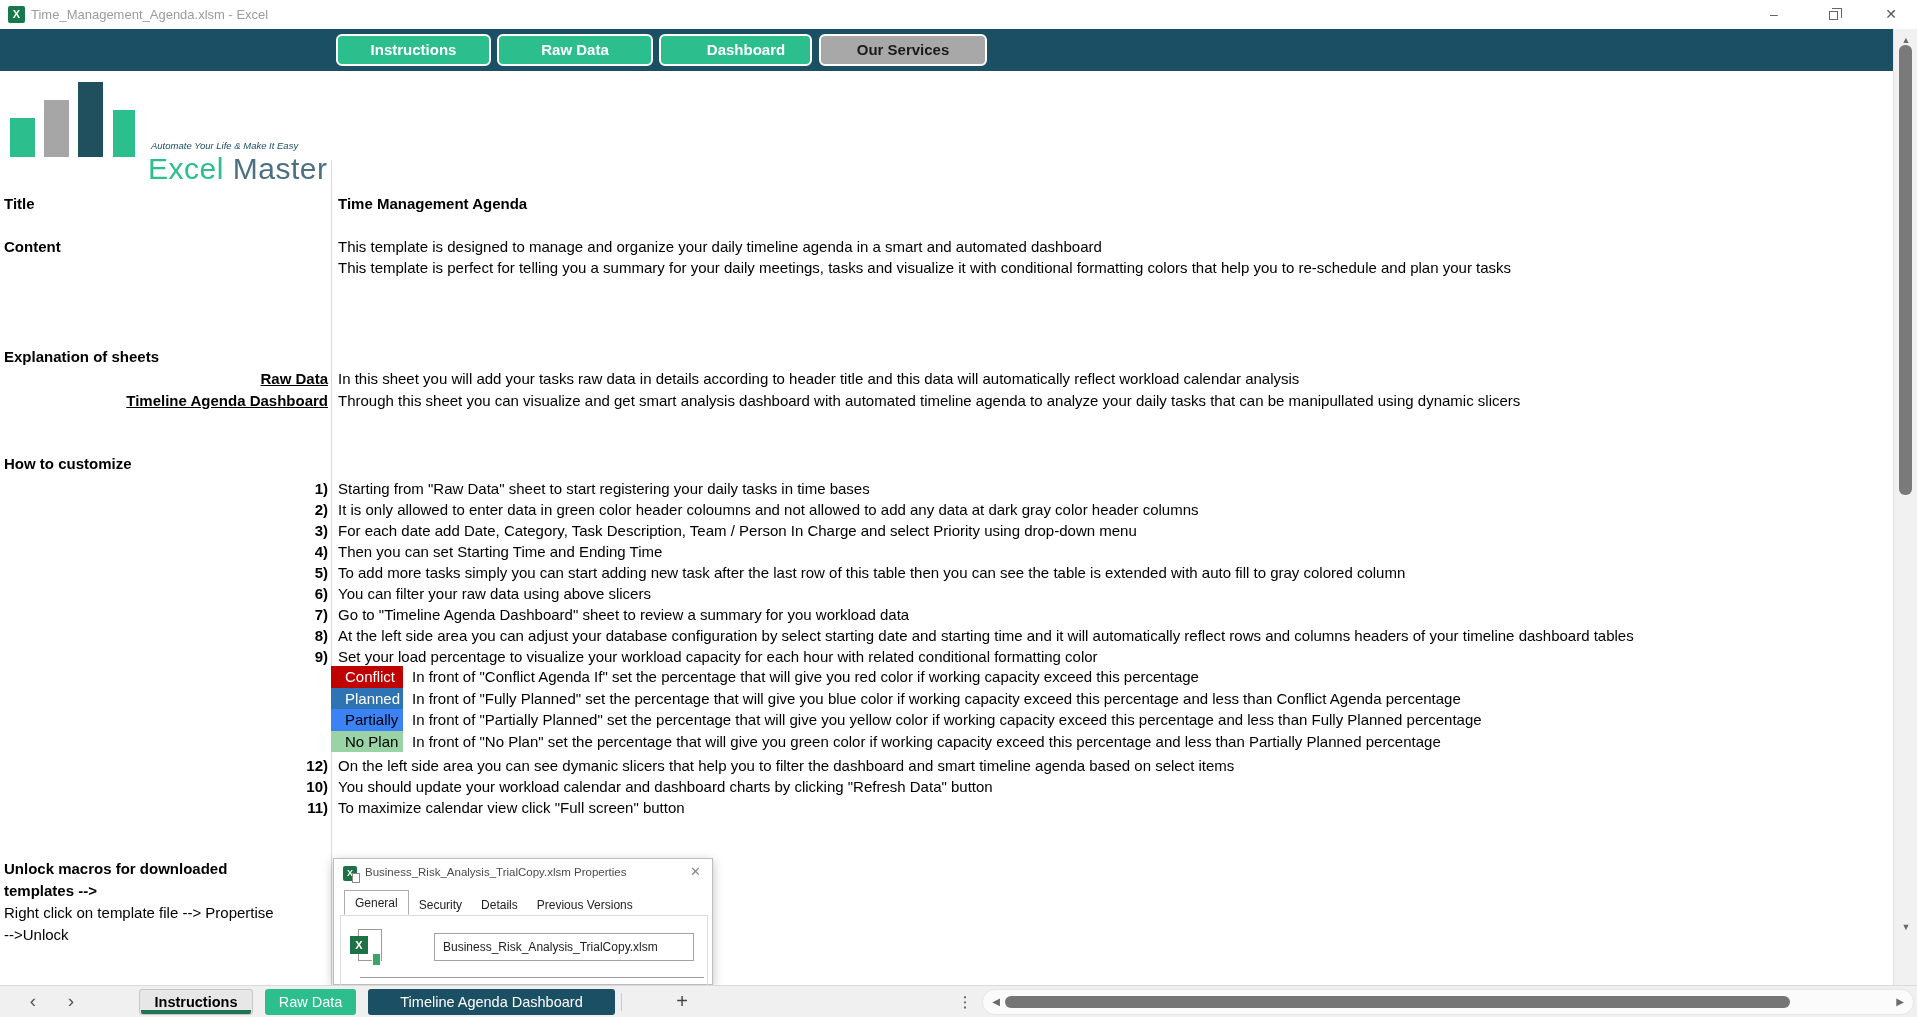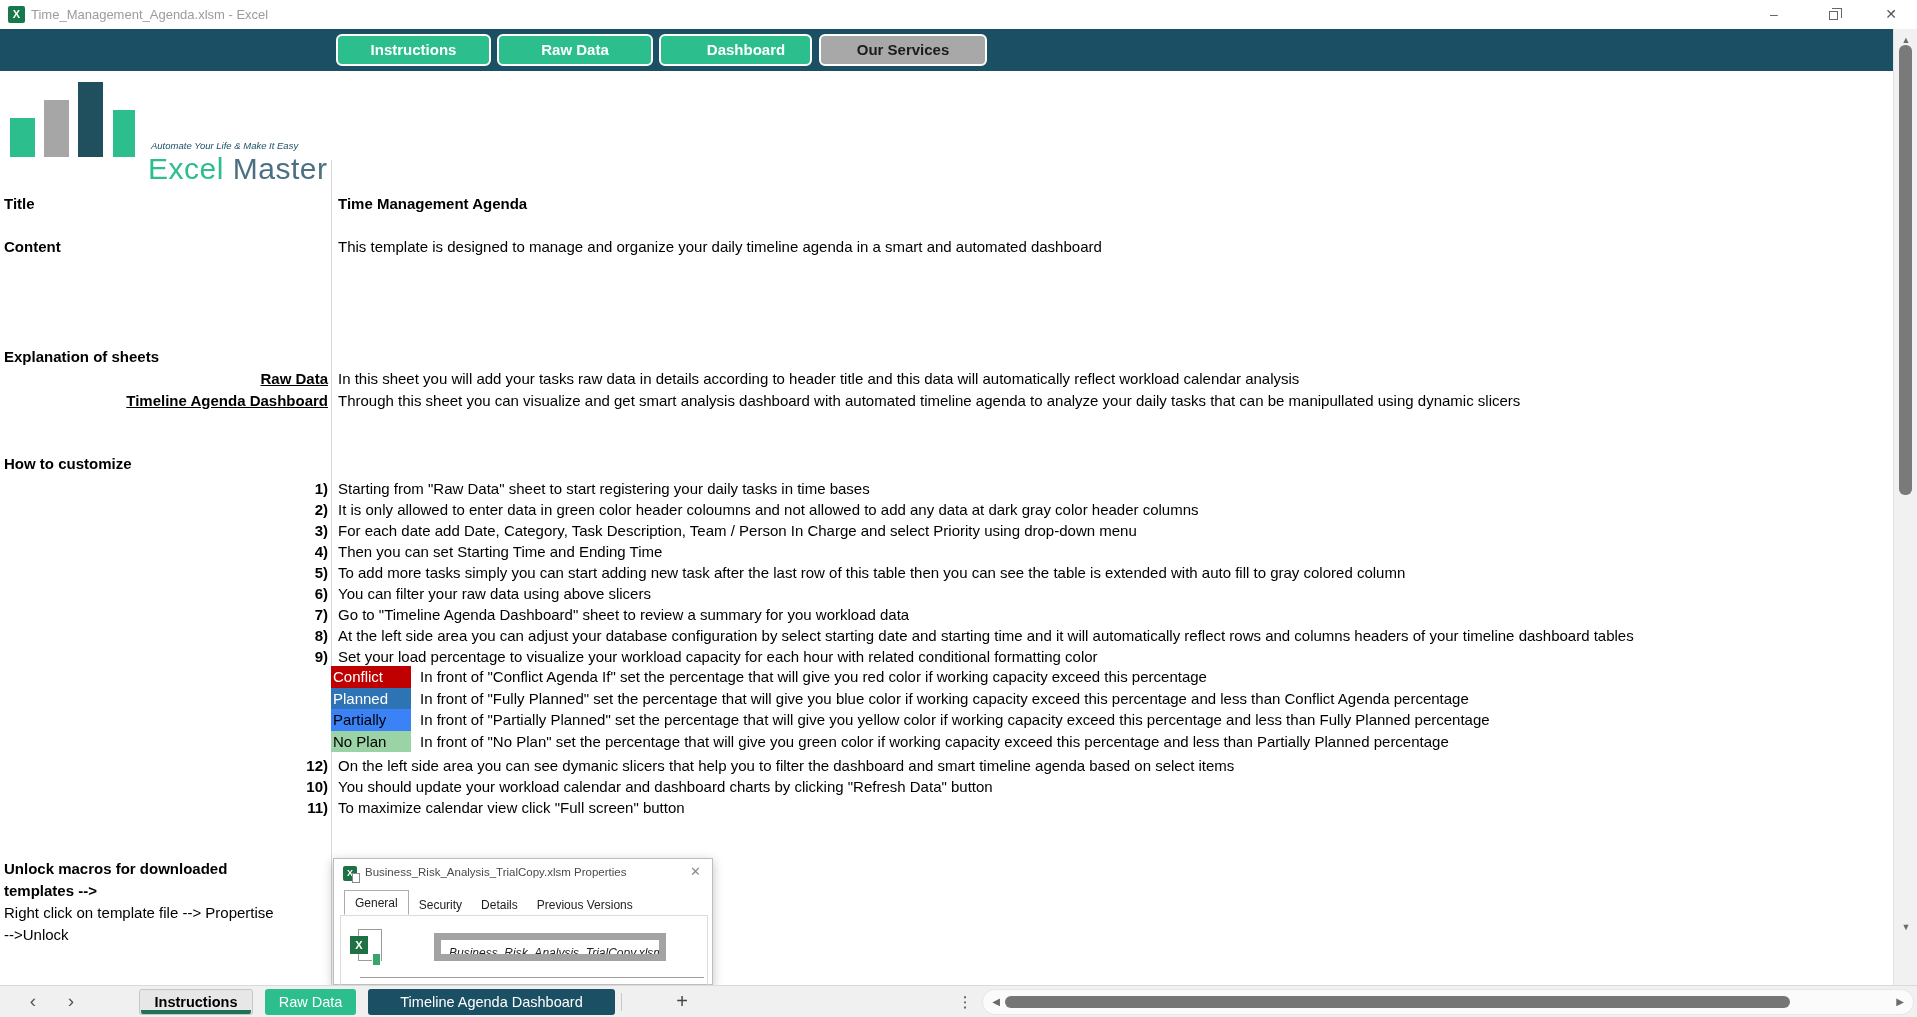--- a/index.html
+++ b/index.html
@@ -52,21 +52,21 @@
   .exp-label { width:328px; text-align:right; font-weight:bold; text-decoration:underline; flex:none; }
   .exp-text { margin-left:10px; }
 
   .steps { position:absolute; left:0; right:0; }
   .step-row { display:flex; height:21px; line-height:21px; white-space:nowrap; }
   .step-num { width:328px; text-align:right; font-weight:bold; flex:none; }
   .step-text { margin-left:10px; }
 
   .legend { position:absolute; left:0; right:0; top:595px; }
   .legend-row { display:flex; height:21.5px; line-height:21.5px; white-space:nowrap; }
-  .legend-cell { margin-left:331px; width:80px; flex:none; padding-left:2px; }
+  .legend-cell { margin-left:331px; width:72px; flex:none; padding-left:14px; }
   .legend-text { margin-left:9px; }
 
   .unlock-line { position:absolute; left:4px; white-space:nowrap; }
 
   
   .pdialog { position:absolute; left:333px; top:787px; width:380px; height:127px; background:#fff;
              border:1px solid #BDBDBD; box-shadow:0 3px 10px rgba(0,0,0,0.25); font-size:12px; color:#333; }
   .pd-icon { position:absolute; left:9px; top:7px; width:14px; height:15px; background:#1E7145; border-radius:2px;
              color:#fff; font-size:9px; font-weight:bold; text-align:center; line-height:15px; }
   .pd-icon::after { content:''; position:absolute; right:-3px; bottom:-2px; width:6px; height:8px; background:#fff; border:1px solid #8a8a8a; }
@@ -74,22 +74,22 @@
   .pd-close { position:absolute; right:11px; top:5px; color:#888; font-size:13px; }
   .pd-tabs { position:absolute; left:10px; top:32px; height:24px; display:flex; align-items:flex-end; }
   .pd-tab { padding:4px 9px 3px 9px; color:#222; margin-right:1px; }
   .pd-tab.active { border:1px solid #ACACAC; border-bottom:1px solid #fff; background:#fff; position:relative; z-index:2; padding:5px 10px 4px 10px; }
   .pd-panel { position:absolute; left:6px; top:56px; width:368px; height:90px; border:1px solid #DCDCDC; }
   .pd-file { position:absolute; left:16px; top:70px; width:34px; height:40px; }
   .pd-page { position:absolute; left:8px; top:0; width:24px; height:32px; background:#fff; border:1px solid #9a9a9a; }
   .pd-x { position:absolute; left:0; top:7px; width:18px; height:18px; background:#1E7145; color:#fff; font-size:11px;
           font-weight:bold; text-align:center; line-height:18px; }
   .pd-clip { position:absolute; left:22px; top:24px; width:9px; height:13px; background:#3aa569; border:1px solid #fff; }
-  .pd-name { position:absolute; left:100px; top:74px; width:232px; height:28px; border:7px solid #a3a3a3;
-             line-height:26px; padding-left:8px; font-size:12px; color:#222; white-space:nowrap; overflow:hidden;font-style:italic; }
+  .pd-name { position:absolute; left:100px; top:74px; width:260px; height:28px; border:1px solid #a3a3a3;
+             line-height:26px; padding-left:8px; font-size:12px; color:#222; white-space:nowrap; overflow:hidden; }
   .pd-sep { position:absolute; left:26px; top:118px; width:344px; height:1px; background:#9E9E9E; }
 
   
   .sheetbar { position:absolute; left:0; top:985px; width:1917px; height:32px; background:#F0F0F0; border-top:1px solid #DADADA; }
   .snav { position:absolute; top:0; width:22px; height:32px; text-align:center; line-height:30px; font-size:19px; color:#555; cursor:pointer; }
   .snav.left { left:22px; } .snav.right { left:60px; }
   .stab { position:absolute; top:3px; height:26px; border-radius:3px; text-align:center; line-height:26px; font-size:14.5px; cursor:pointer; white-space:nowrap; }
   .stab.active { left:139px; width:114px; background:#E7E7E7; border:1px solid #C6C6C6; color:#000; font-weight:bold; line-height:24px; }
   .stab.active::after { content:''; position:absolute; left:1px; right:1px; bottom:0; height:4px; background:#217355; border-radius:0 0 2px 2px; }
   .stab.green { left:265px; width:91px; background:#2CBE8C; color:#fff; }
@@ -143,20 +143,21 @@
         <span class="m">Master</span>
       </div>
       <div class="tagline">Automate Your Life &amp; Make It Easy</div>
     </div>
 
     <div class="lbl" style="top:124px;">Title</div>
     <div class="val bold" style="top:124px;">Time Management Agenda</div>
 
     <div class="lbl" style="top:167px;text-align:center;">Content</div>
     <div class="val" style="top:167px;">This template is designed to manage and organize your daily timeline agenda in a smart and automated dashboard</div>
+    <div class="val" style="top:188px;">This template is perfect for telling you a summary for your daily meetings, tasks and visualize it with conditional formatting colors that help you to re-schedule and plan your tasks</div>
 
     <div class="lbl" style="top:277px;">Explanation of sheets</div>
     <div class="exp-row" style="top:299px;">
       <span class="exp-label">Raw Data</span>
       <span class="exp-text">In this sheet you will add your tasks raw data in details according to header title and this data will automatically reflect workload calendar analysis</span>
     </div>
     <div class="exp-row" style="top:321px;">
       <span class="exp-label">Timeline Agenda Dashboard</span>
       <span class="exp-text">Through this sheet you can visualize and get smart analysis dashboard with automated timeline agenda to analyze your daily tasks that can be manipullated using dynamic slicers</span>
     </div>

